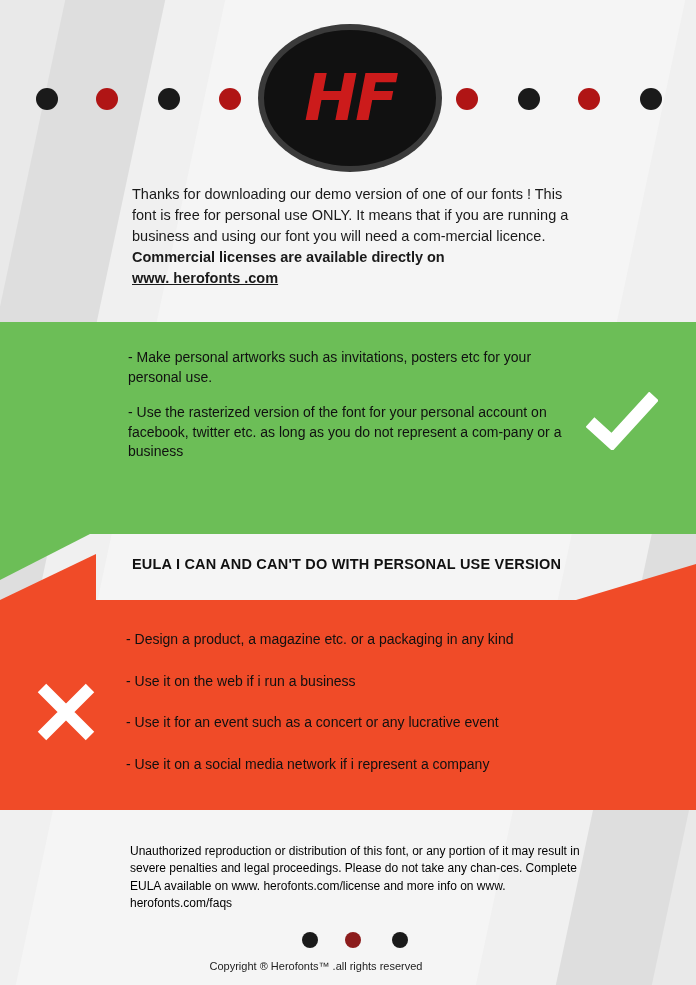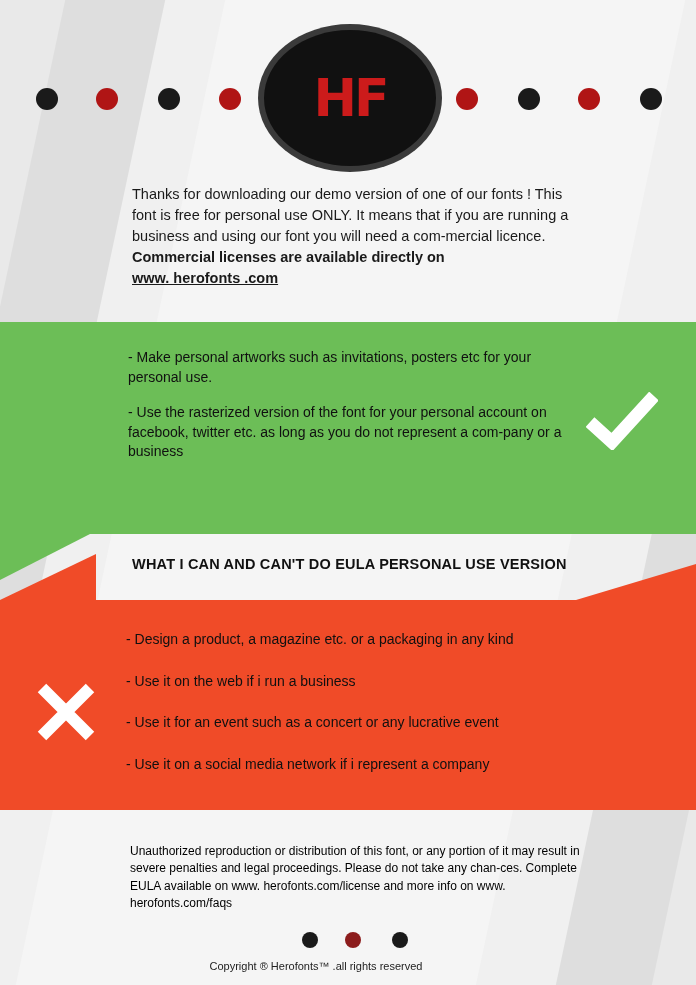--- a/index.html
+++ b/index.html
@@ -43,23 +43,24 @@
     position:absolute;left:264px;top:30px;width:172px;height:136px;
     border-radius:50%;
     background:#111;
     box-shadow:0 0 0 6px #3a3a3a;
     display:flex;align-items:center;justify-content:center;
   }
   .logo-text{
     font-family:"DejaVu Sans", sans-serif;
     font-weight:bold;
     color:#cc1b1b;
-    font-size:52px;
+    font-size:64px;
     letter-spacing:-3px;
     line-height:1;
+    font-style:italic;
   }
 
   .dots-row{
     position:absolute;top:88px;left:0;width:696px;height:24px;
   }
   .dot{
     position:absolute;width:22px;height:22px;border-radius:50%;
   }
 
   
@@ -171,21 +172,21 @@
 
   <div class="band-green"></div>
   <div class="green-list">
     <p>- Make personal artworks such as invitations, posters  etc for your personal use.</p>
     <p>- Use the rasterized version of the font for your personal account on facebook, twitter etc. as long as you do not represent a com-pany or  a  business</p>
   </div>
   <svg class="check" viewBox="0 0 72 58">
     <path d="M4 30 L26 50 L68 4" stroke="#ffffff" stroke-width="13" fill="none" stroke-linecap="butt" stroke-linejoin="miter"></path>
   </svg>
 
-  <div class="mid-title">WHAT I CAN AND CAN'T DO  EULA  PERSONAL USE VERSION</div>
+  <div class="mid-title">EULA I CAN AND CAN'T DO  WITH  PERSONAL USE VERSION</div>
 
   <div class="band-red"></div>
   <div class="red-list">
     <p>- Design a product, a magazine etc. or a packaging in any kind</p>
     <p>- Use it on the web if i run a business</p>
     <p>- Use it for an event such as a concert or any lucrative event</p>
     <p>- Use it on a social media network if i represent a company</p>
   </div>
   <svg class="cross" viewBox="0 0 60 60">
     <path d="M6 6 L54 54 M54 6 L6 54" stroke="#ffffff" stroke-width="12" fill="none"></path>

